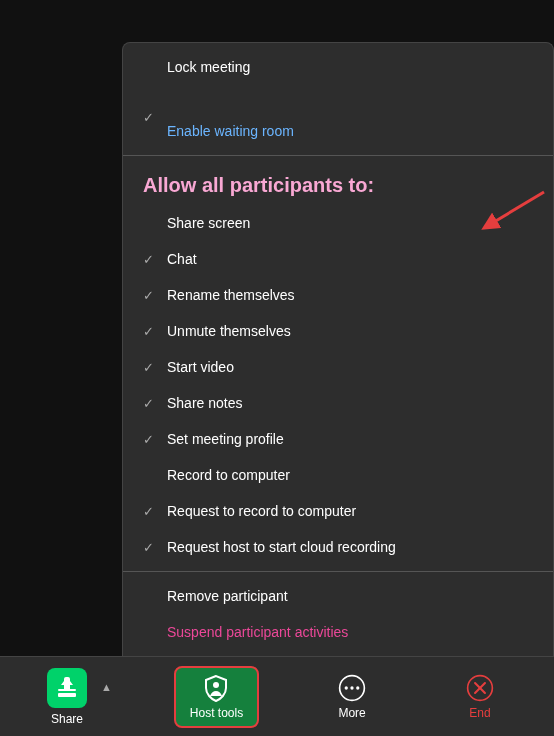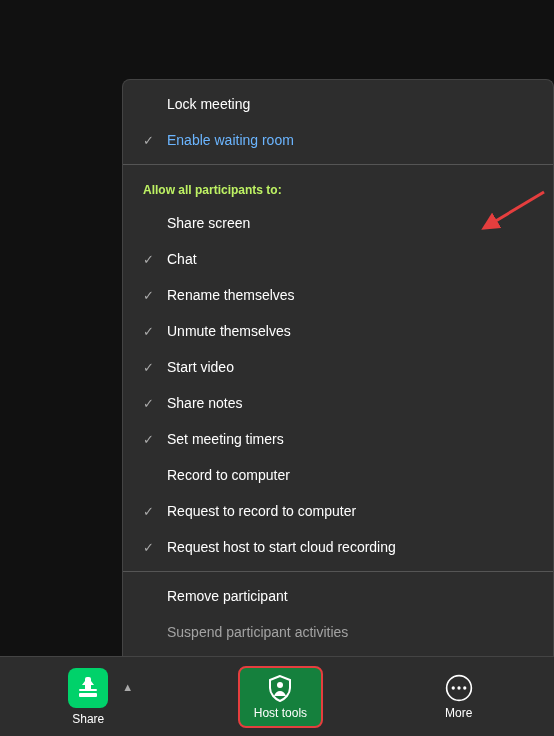--- a/index.html
+++ b/index.html
@@ -117,31 +117,32 @@
       width: 24px;
       flex-shrink: 0;
     }
 
     .menu-item-text {
       font-size: 14px;
     }
 
     .menu-item-text.enabled {
       color: #6bb5ff;
+      margin-top: 28px;
     }
 
     .menu-item-text.red {
-      color: #a3a3a3;
+      color: #ec4899;
     }
 
     .section-header {
       padding: 12px 20px 8px 20px;
       font-weight: bold;
-      color: #bef264;
-      font-size: 12px;
+      color: #f9a8d4;
+      font-size: 20px;
     }
 
     .share-screen-row {
       position: relative;
       text-align: center;
     }
 
     
     .bg-overlay {
       position: absolute;
@@ -203,21 +204,21 @@
     <div class="menu-item">
       <span class="check">✓</span>
       <span class="menu-item-text">Start video</span>
     </div>
     <div class="menu-item">
       <span class="check">✓</span>
       <span class="menu-item-text">Share notes</span>
     </div>
     <div class="menu-item">
       <span class="check">✓</span>
-      <span class="menu-item-text">Set meeting timers</span>
+      <span class="menu-item-text">Set meeting profile</span>
     </div>
     <div class="menu-item">
       <span class="no-check"></span>
       <span class="menu-item-text">Record to computer</span>
     </div>
     <div class="menu-item">
       <span class="check">✓</span>
       <span class="menu-item-text">Request to record to computer</span>
     </div>
     <div class="menu-item">
@@ -274,14 +275,24 @@
       <svg width="34" height="34" viewBox="0 0 34 34" fill="none">
         <circle cx="17" cy="17" r="15" stroke="white" stroke-width="2"></circle>
         <circle cx="10" cy="17" r="2" fill="white"></circle>
         <circle cx="17" cy="17" r="2" fill="white"></circle>
         <circle cx="24" cy="17" r="2" fill="white"></circle>
       </svg>
     </div>
     <span class="toolbar-label">More</span>
   </div>
 
+  <div class="toolbar-item">
+    <div class="toolbar-icon">
+      <svg width="34" height="34" viewBox="0 0 34 34" fill="none">
+        <circle cx="17" cy="17" r="15" stroke="#e53e3e" stroke-width="2"></circle>
+        <line x1="11" y1="11" x2="23" y2="23" stroke="#e53e3e" stroke-width="2.5" stroke-linecap="round"></line>
+        <line x1="23" y1="11" x2="11" y2="23" stroke="#e53e3e" stroke-width="2.5" stroke-linecap="round"></line>
+      </svg>
+    </div>
+    <span class="toolbar-label red">End</span>
+  </div>
 
 </div>
 
 </body></html>

